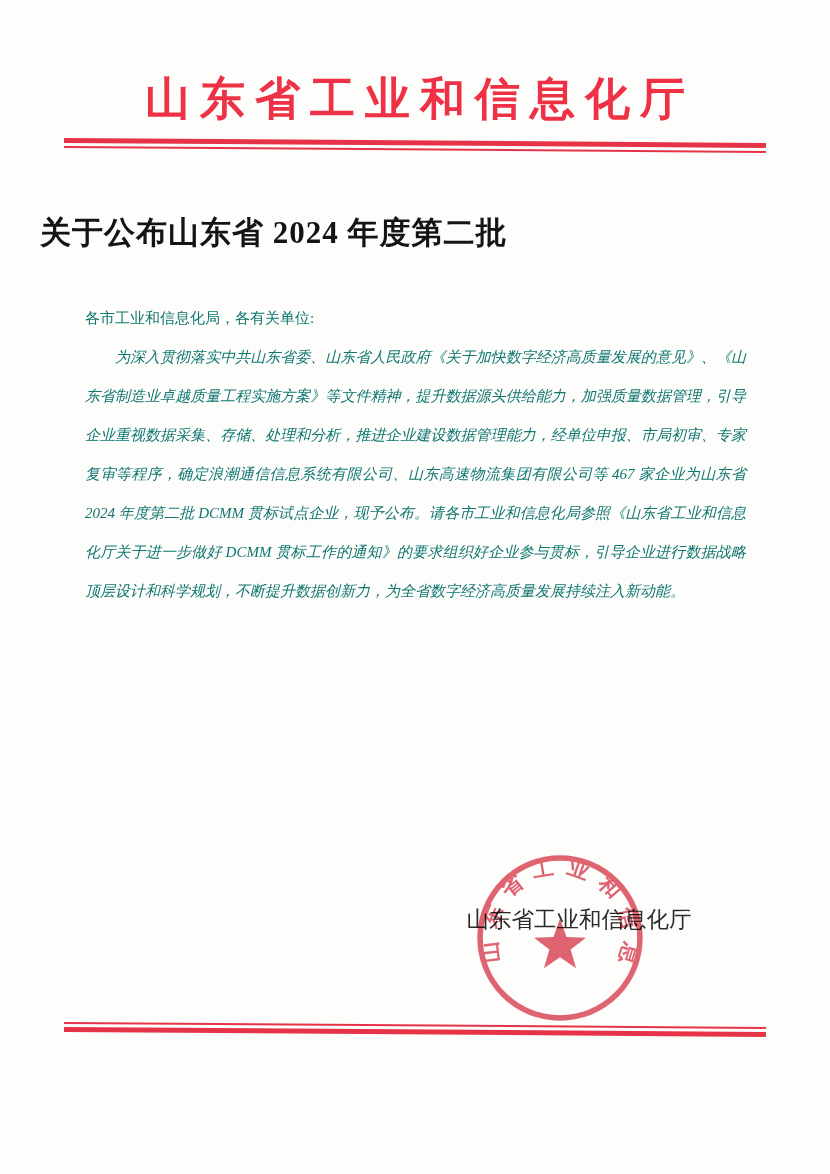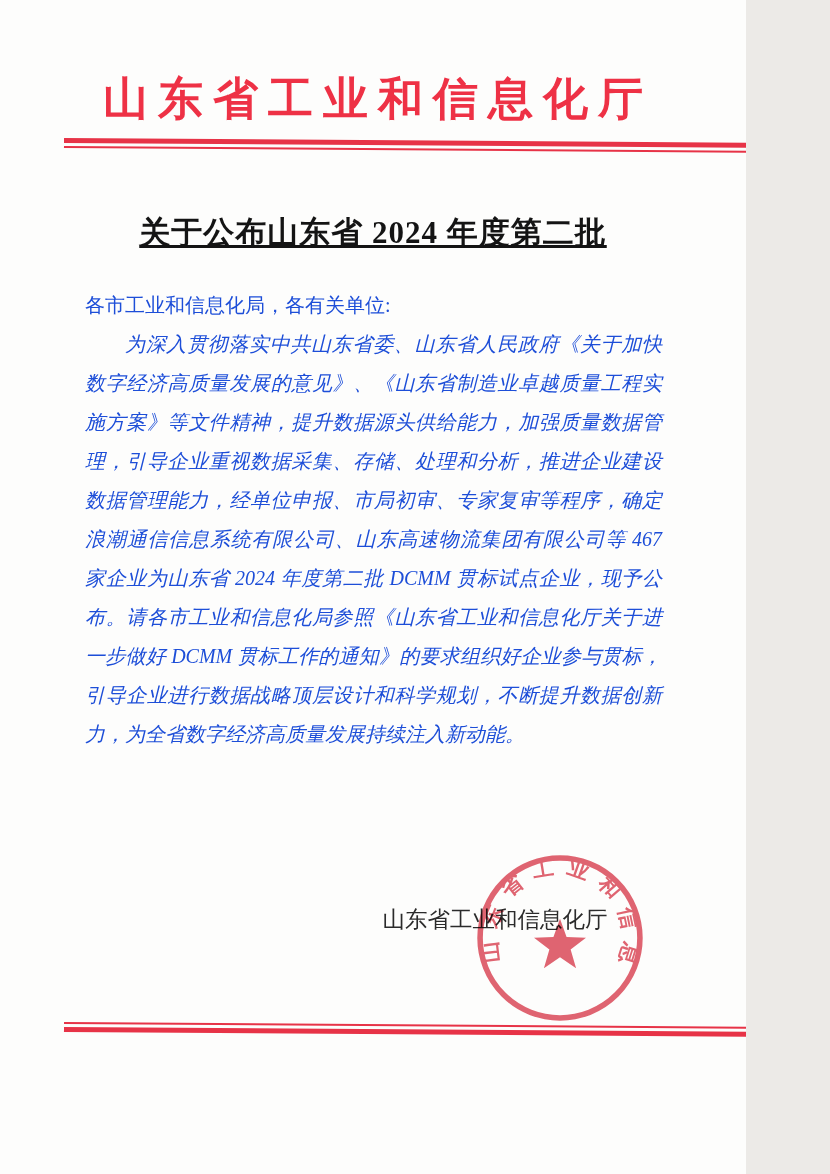--- a/index.html
+++ b/index.html
@@ -3,21 +3,21 @@
 <meta charset="utf-8">
 <style>
   html,body{margin:0;padding:0;}
   body{
     width:830px;height:1174px;
     background:#eceae7;
     font-family:"Liberation Serif","DejaVu Serif",serif;
   }
   .page{
     position:relative;
-    width:746px;height:1174px;
+    width:830px;height:1174px;
     background:#fdfdfc;
     overflow:hidden;
     color:#262626;
   }
   
   .doc-header{
     padding-top:74px;
     text-align:center;
     font-size:45px;
     font-weight:bold;
@@ -36,35 +36,34 @@
   }
   .rule-top{top:138px;}
   .rule-bottom{top:1022px;}
   .rule .thick{height:5px;background:#e73347;}
   .rule .thin{height:2px;background:#e73347;}
   .rule-top .thick{margin-bottom:3px;}
   .rule-bottom .thin{margin-bottom:3px;}
   
   .doc-title{
     margin:84px 40px 0;
-    text-align:center;
+    text-align:left;
     font-size:31px;
     line-height:45px;
     font-weight:700;
     color:#141414;
     letter-spacing:1px;
-    text-decoration:underline;
   }
   
   .doc-body{
-    margin:31px 84px 0 85px;
-    font-size:20px;
+    margin:44px 84px 0 85px;
+    font-size:15px;
     line-height:39px;
     text-align:justify;
-    color:#1d4ed8;
+    color:#0f766e;
   }
   .doc-body p{margin:0;}
   .para{text-indent:2em;font-style:italic;}
   .attachment{
     margin-top:18px !important;
     text-indent:2.6em;
     text-align:left;
   }
   
   .signature{

